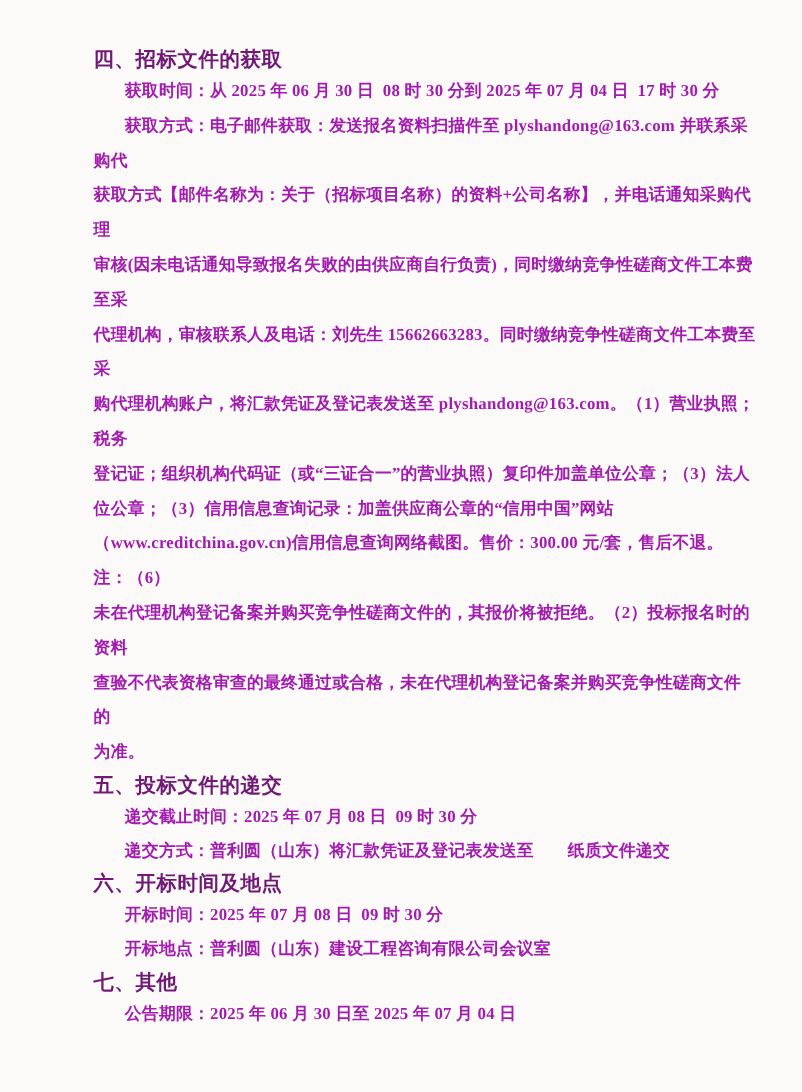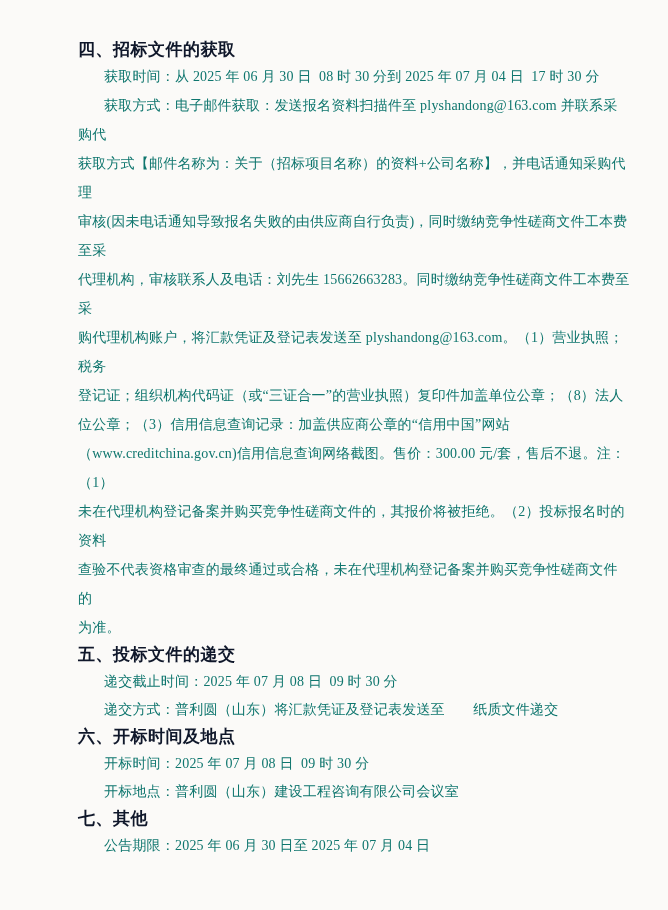--- a/index.html
+++ b/index.html
@@ -18,52 +18,53 @@
     padding: 37px 38px 0 78px;
     overflow: hidden;
     background: #fbfaf8;
   }
   .heading {
     margin: 0;
     font-family: "Liberation Sans", "DejaVu Sans", sans-serif;
     font-size: 17px;
     font-weight: 700;
     line-height: 26px;
-    color: #0f172a;
+    color: #701a75;
     letter-spacing: 0.5px;
     white-space: pre-wrap;
   }
   .line {
     font-size: 14px;
     line-height: 28px;
     white-space: pre-wrap;
     letter-spacing: 0.2px;
-    color: #0f766e;
+    color: #a21caf;
+    font-weight: bold;
   }
   .para .line { line-height: 29px; }
   .indent { text-indent: 26px; }
   section { margin: 0; }
 </style>
 </head>
 <body>
 
 <div class="page">
 
   <section class="s4">
     <h2 class="heading">四、招标文件的获取</h2>
     <div class="line indent">获取时间：从 2025 年 06 月 30 日  08 时 30 分到 2025 年 07 月 04 日  17 时 30 分</div>
     <div class="para">
       <div class="line indent">获取方式：电子邮件获取：发送报名资料扫描件至 plyshandong@163.com 并联系采购代</div>
       <div class="line">获取方式【邮件名称为：关于（招标项目名称）的资料+公司名称】，并电话通知采购代理</div>
       <div class="line">审核(因未电话通知导致报名失败的由供应商自行负责)，同时缴纳竞争性磋商文件工本费至采</div>
       <div class="line">代理机构，审核联系人及电话：刘先生 15662663283。同时缴纳竞争性磋商文件工本费至采</div>
       <div class="line">购代理机构账户，将汇款凭证及登记表发送至 plyshandong@163.com。（1）营业执照；税务</div>
-      <div class="line">登记证；组织机构代码证（或“三证合一”的营业执照）复印件加盖单位公章；（8）法人</div>
+      <div class="line">登记证；组织机构代码证（或“三证合一”的营业执照）复印件加盖单位公章；（3）法人</div>
       <div class="line">位公章；（3）信用信息查询记录：加盖供应商公章的“信用中国”网站</div>
-      <div class="line">（www.creditchina.gov.cn)信用信息查询网络截图。售价：300.00 元/套，售后不退。注：（1）</div>
+      <div class="line">（www.creditchina.gov.cn)信用信息查询网络截图。售价：300.00 元/套，售后不退。注：（6）</div>
       <div class="line">未在代理机构登记备案并购买竞争性磋商文件的，其报价将被拒绝。（2）投标报名时的资料</div>
       <div class="line">查验不代表资格审查的最终通过或合格，未在代理机构登记备案并购买竞争性磋商文件的</div>
       <div class="line">为准。</div>
     </div>
   </section>
 
   <section class="s5">
     <h2 class="heading">五、投标文件的递交</h2>
     <div class="line indent">递交截止时间：2025 年 07 月 08 日  09 时 30 分</div>
     <div class="line indent">递交方式：普利圆（山东）将汇款凭证及登记表发送至　　纸质文件递交</div>

